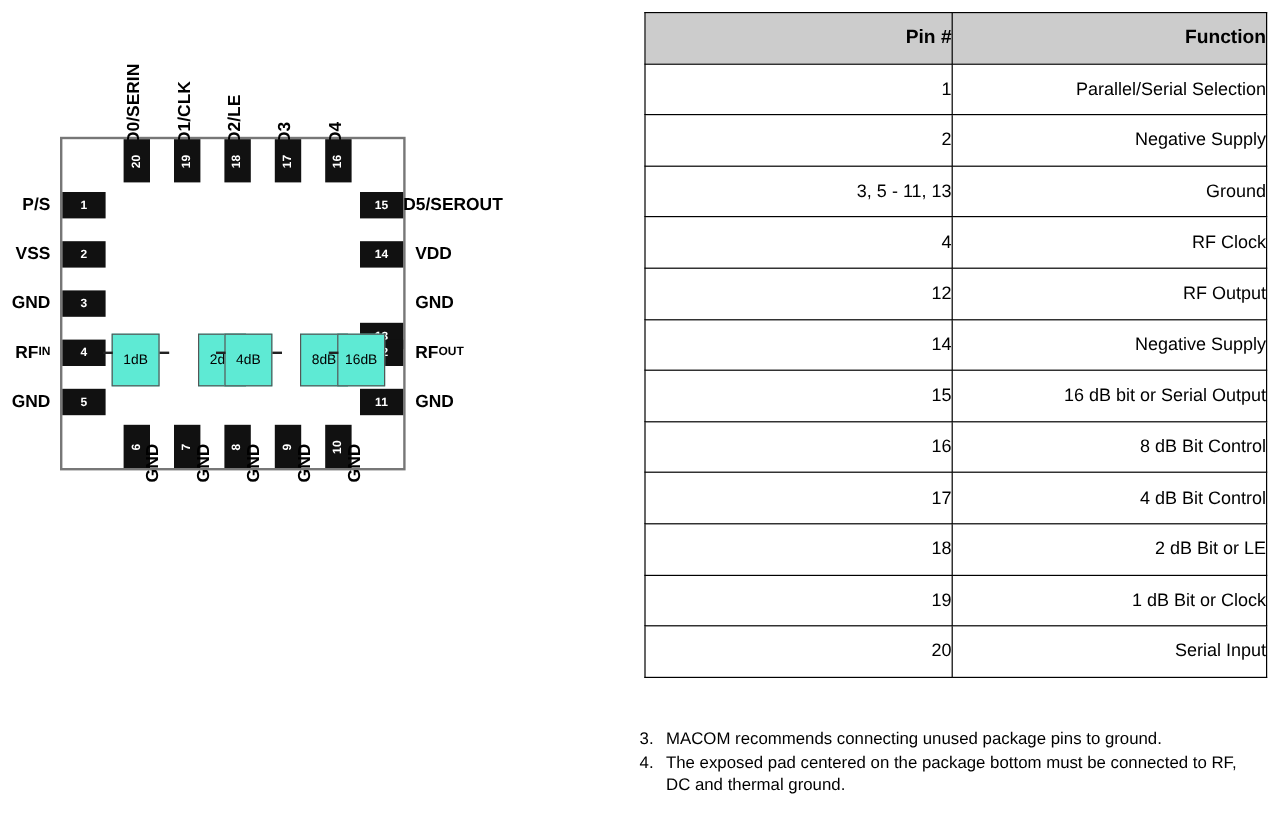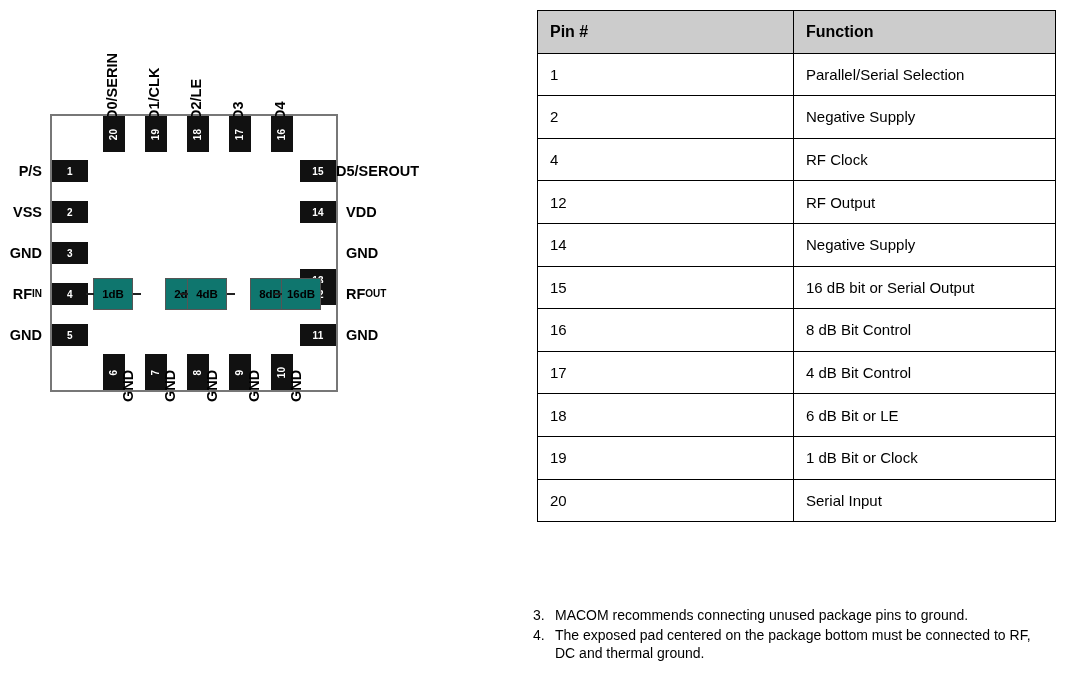--- a/index.html
+++ b/index.html
@@ -86,29 +86,29 @@
     transform-origin: left top;
     transform: rotate(-90deg);
   }
 
   .sub { font-size: 10px; vertical-align: sub; font-weight: 600; }
 
   
   .atten {
     position: absolute;
     width: 40px;
-    height: 32px;
+    height: 44px;
     border: 1.5px solid #555555;
-    background: #0f766e;
+    background: #5eead4;
     box-sizing: border-box;
     display: flex;
     align-items: center;
     justify-content: center;
     font-size: 11.5px;
-    font-weight: 700;
+    font-weight: 400;
     color: #000000;
   }
   .wire {
     position: absolute;
     height: 2px;
     background: #222222;
   }
 
   
   #pin-table-wrap {
@@ -119,24 +119,24 @@
   }
   table.pin-table {
     border-collapse: collapse;
     width: 518px;
     table-layout: fixed;
   }
   table.pin-table th,
   table.pin-table td {
     border: 1.4px solid #000000;
     height: 41.6px;
-    text-align: left;
+    text-align: right;
     vertical-align: middle;
     font-size: 15px;
-    padding: 0 12px;
+    padding: 0 0;
   }
   table.pin-table th {
     background: #cccccc;
     font-weight: 700;
     font-size: 16px;
   }
   table.pin-table col.c1 { width: 256px; }
   table.pin-table col.c2 { width: 262px; }
   .supnum { font-size: 9px; vertical-align: super; }
 
@@ -298,20 +298,24 @@
     <tbody id="pin-table-body">
         <tr>
           <td>1</td>
           <td>Parallel/Serial Selection</td>
         </tr>
         <tr>
           <td>2</td>
           <td>Negative Supply</td>
         </tr>
         <tr>
+          <td>3, 5 - 11, 13</td>
+          <td>Ground</td>
+        </tr>
+        <tr>
           <td>4</td>
           <td>RF Clock</td>
         </tr>
         <tr>
           <td>12</td>
           <td>RF Output</td>
         </tr>
         <tr>
           <td>14</td>
           <td>Negative Supply</td>
@@ -323,21 +327,21 @@
         <tr>
           <td>16</td>
           <td>8 dB Bit Control</td>
         </tr>
         <tr>
           <td>17</td>
           <td>4 dB Bit Control</td>
         </tr>
         <tr>
           <td>18</td>
-          <td>6 dB Bit or LE</td>
+          <td>2 dB Bit or LE</td>
         </tr>
         <tr>
           <td>19</td>
           <td>1 dB Bit or Clock</td>
         </tr>
         <tr>
           <td>20</td>
           <td>Serial Input</td>
         </tr>
       </tbody>

